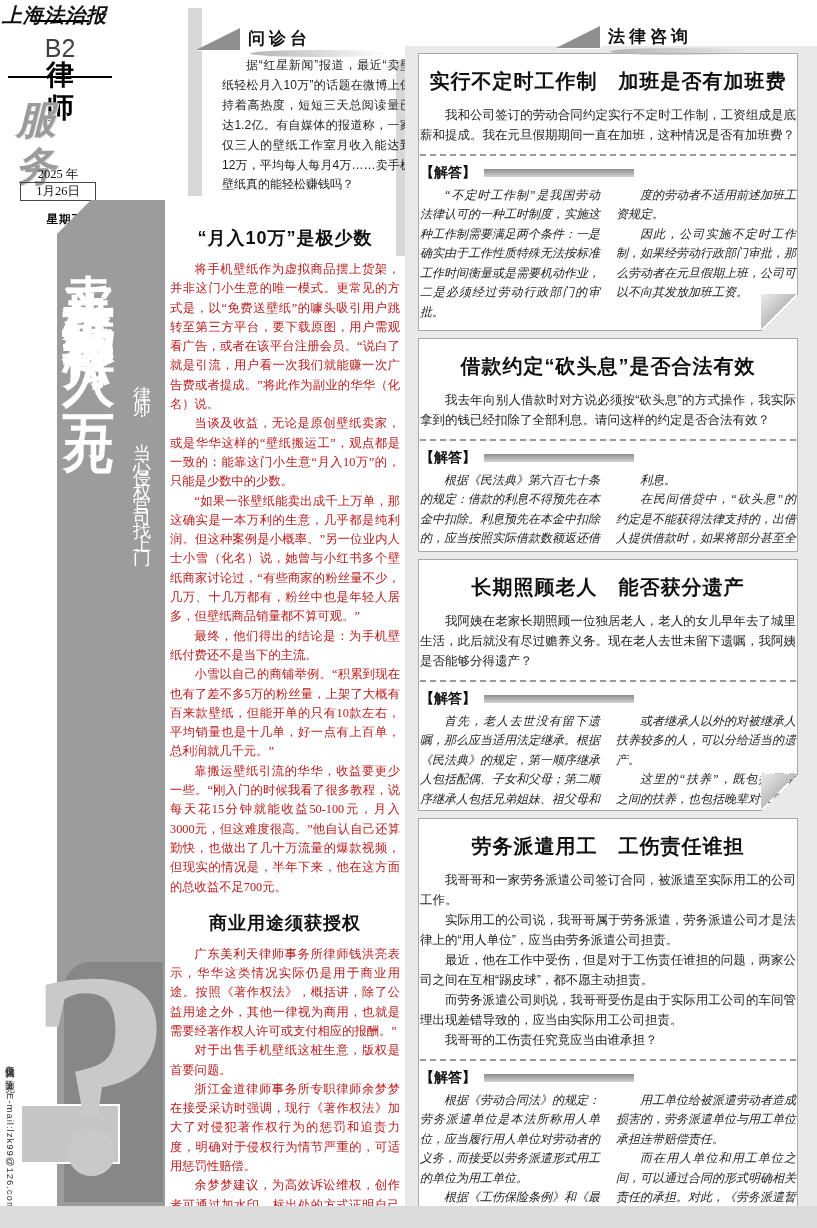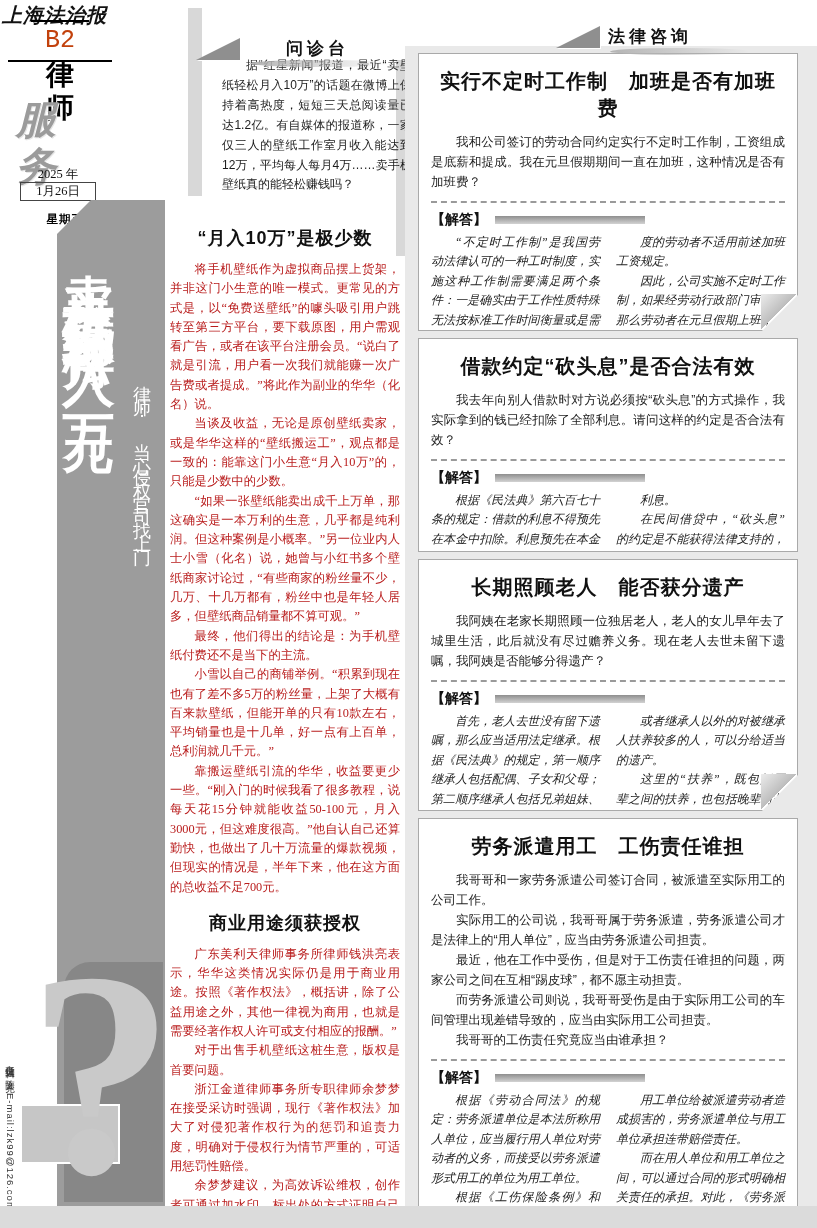--- a/index.html
+++ b/index.html
@@ -5,22 +5,22 @@
 <style>
   * { margin:0; padding:0; box-sizing:border-box; }
   body { background:#fff; font-family:"Liberation Sans", sans-serif; }
   .page { position:relative; width:817px; height:1228px; background:#fff; overflow:hidden; margin:0 auto; }
 
   
   .paper-logo { position:absolute; left:2px; top:2px; width:150px; font-family:"Liberation Serif",serif;
     font-weight:bold; font-style:italic; font-size:20px; letter-spacing:1px; color:#111; }
   .pageno-wrap { position:absolute; left:8px; top:20px; width:104px; text-align:center;
     border-bottom:2px solid #000; padding-bottom:1px; }
-  .pageno { display:inline-block; border-top:2px solid #000; padding:4px 14px; font-family:Liberation Mono, monospace;
-    font-size:25px; color:#c2410c; }
+  .pageno { display:inline-block; border-top:2px solid #000; padding:12px 14px; font-family:Liberation Sans, sans-serif;
+    font-size:25px; color:#404040; }
   .sec-black { position:absolute; left:46px; top:58px; width:34px; font-size:28px; font-weight:bold;
     line-height:1.18; word-break:break-all; color:#000; }
   .sec-gray  { position:absolute; left:16px; top:96px; width:46px; font-size:40px; font-weight:bold;
     font-style:italic; font-family:"Liberation Serif",serif; line-height:1.18; word-break:break-all;
     color:#9b9b9b; text-shadow:1px 1px 0 #e6e6e6; }
   .date-year { position:absolute; left:12px; top:166px; width:92px; text-align:center; font-size:12.5px;
     font-family:"Liberation Serif",serif; color:#111; }
   .date-day  { position:absolute; left:20px; top:182px; width:76px; text-align:center; font-size:12.5px;
     font-family:"Liberation Serif",serif; color:#111; border:1px solid #444; }
   .date-week { position:absolute; left:34px; top:212px; width:50px; text-align:right; font-size:11.5px;
@@ -61,21 +61,21 @@
   
   .article-col { position:absolute; left:170px; top:212px; width:230px; height:1008px; overflow:hidden; }
   .article-col h3 { text-align:center; font-size:18px; font-weight:bold; color:#111; margin:14px 0 10px;
     letter-spacing:1px; }
   .article-col .sec-body p { font-size:12.3px; line-height:1.57; text-indent:2em; text-align:justify;
     color:#b91c1c; font-family:"Liberation Serif",serif; }
 
   
   .legal-panel { position:absolute; left:405px; top:46px; width:412px; height:1160px; background:#e9e9e9; }
   .qa-box { position:absolute; left:418px; width:380px; background:#fff; border:1px solid #a9a9a9;
-    padding:10px 12px 8px; overflow:hidden; }
+    padding:10px 1px 8px; overflow:hidden; }
   .qa-box .title { text-align:center; font-size:20px; font-weight:bold; letter-spacing:1px; color:#111;
     margin:4px 0 10px; }
   .qtext p { font-size:12.5px; line-height:1.6; text-indent:2em; color:#222; text-align:justify; }
   .divider { border:0; border-top:2px dashed #9a9a9a; margin:9px 0 8px; }
   .ans-head { display:flex; align-items:center; gap:8px; margin-bottom:4px; }
   .ans-label { font-size:14px; font-weight:bold; color:#111; }
   .ans-bar { width:150px; height:8px; background:linear-gradient(to bottom,#8e8e8e,#d2d2d2); }
   .cols { display:flex; gap:16px; }
   .cols .col { flex:1; }
   .cols .col p { font-size:12px; line-height:1.62; text-indent:2em; text-align:justify; color:#222;
@@ -104,21 +104,21 @@
     <span style="margin-top:14px;display:inline-block;">E-mail:lzk99@126.com</span>
   </div>
 
   <div class="head-bar"></div>
   <div class="qm-panel"></div>
   <div class="qm-square"></div>
   <div class="qm-glyph">?</div>
   <div class="head-main"><span>卖手机壁纸轻松月入</span><span class="tcy">10</span><span>万元</span></div>
   <div class="head-sub">律师：当心侵权官司找上门</div>
 
-  <div class="flag" style="left:196px; top:30px;gap:38px;">
+  <div class="flag" style="left:196px; top:20px;">
     <span class="flag-tri"></span>
     <span class="flag-label">问诊台</span>
     <span class="flag-shadow"></span>
   </div>
   <div class="decor-bar" style="left:188px; top:8px; width:14px; height:188px;"></div>
   <div class="decor-bar" style="left:396px; top:60px; width:13px; height:196px;"></div>
   <div class="intro-text">
     <p>据“红星新闻”报道，最近“卖壁纸轻松月入10万”的话题在微博上保持着高热度，短短三天总阅读量已达1.2亿。有自媒体的报道称，一家仅三人的壁纸工作室月收入能达到12万，平均每人每月4万……卖手机壁纸真的能轻松赚钱吗？</p>
   </div>
 

